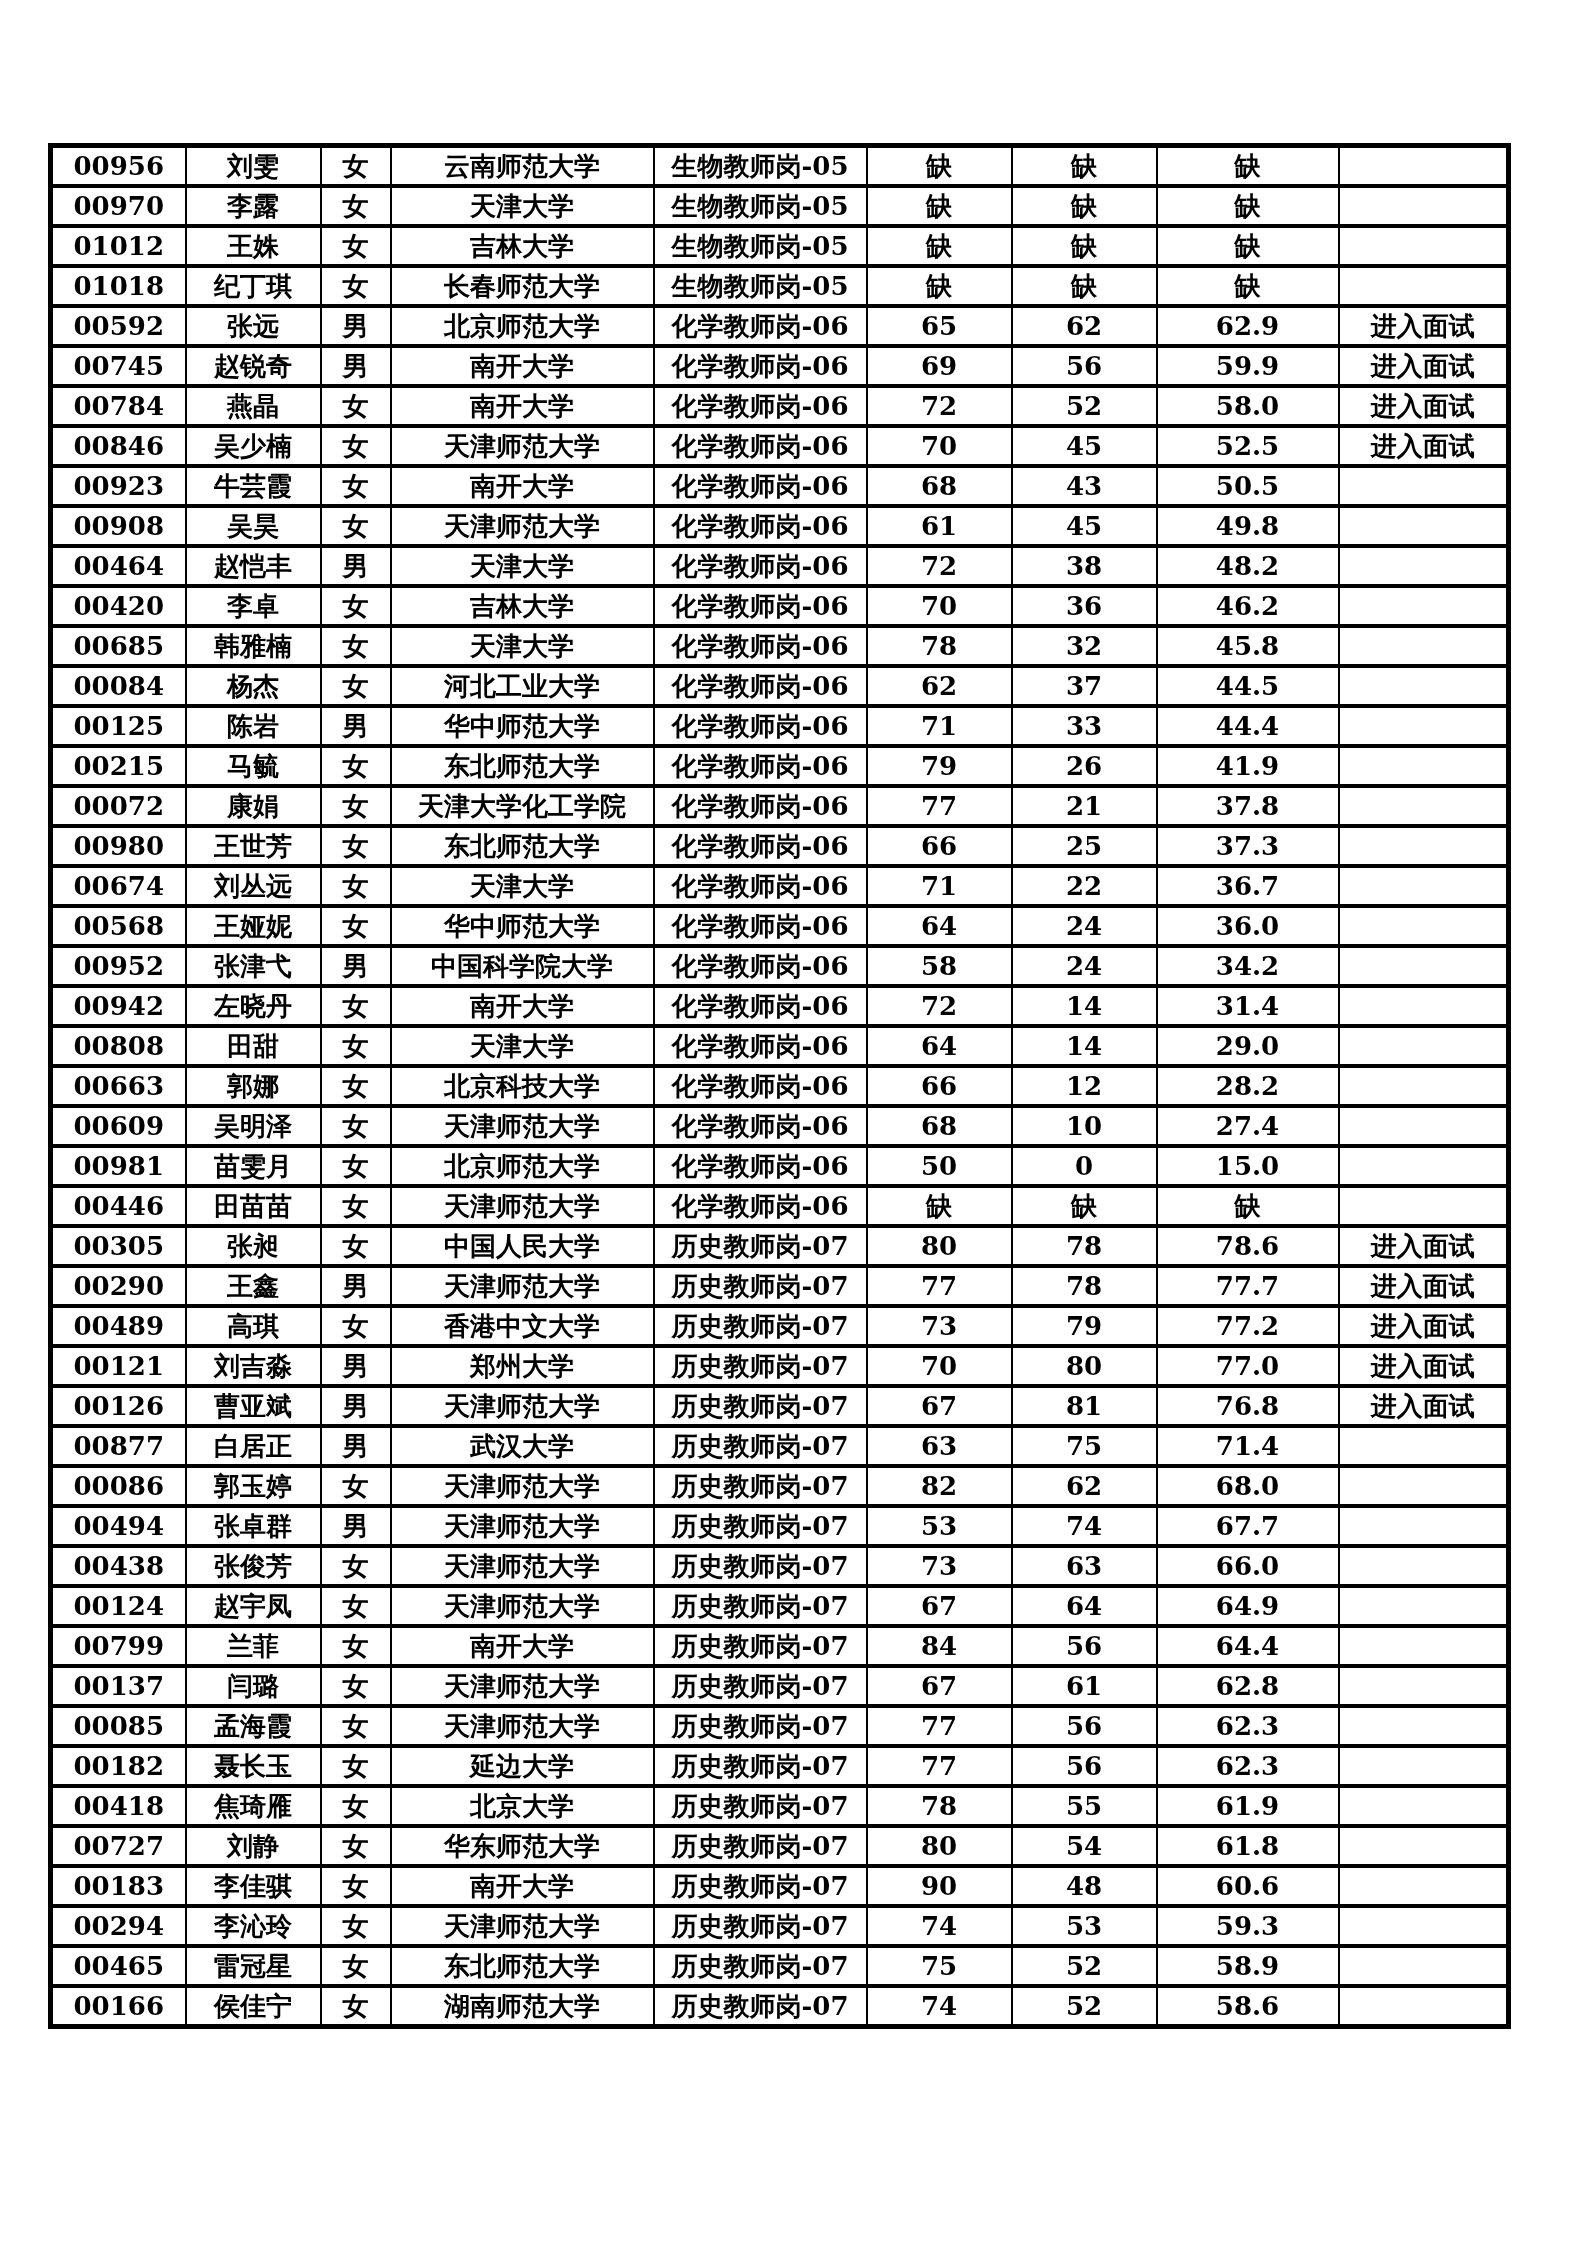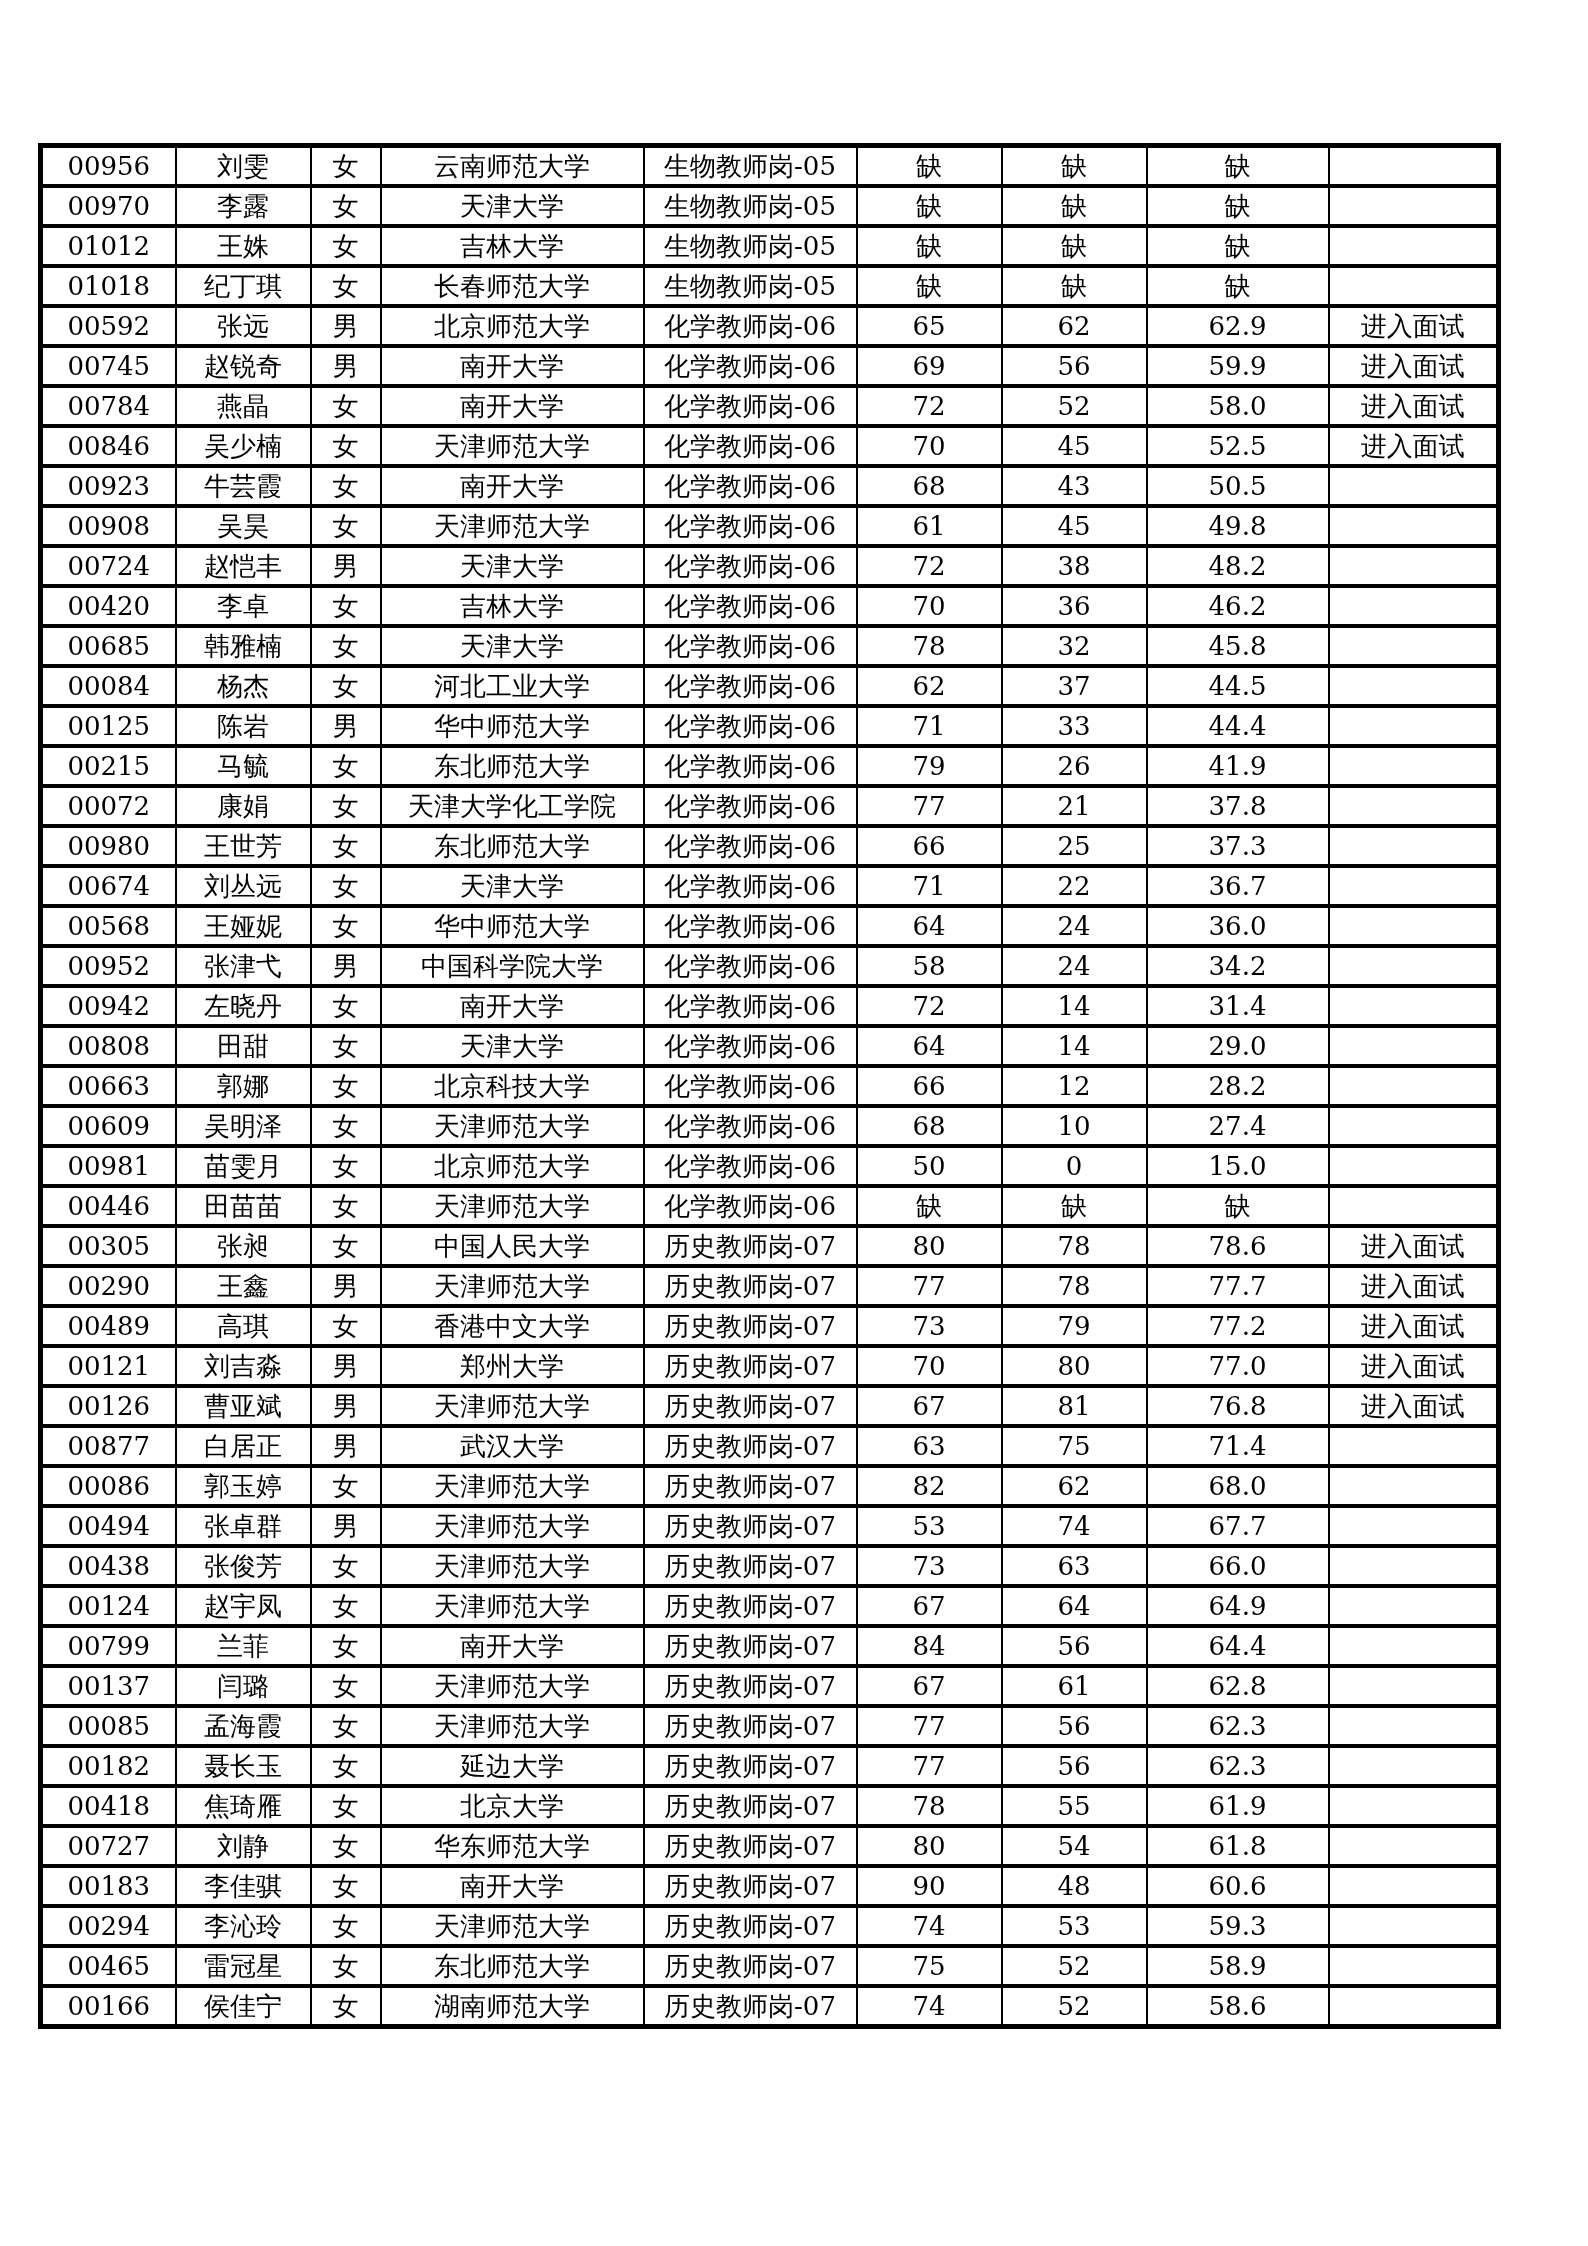--- a/index.html
+++ b/index.html
@@ -17,26 +17,27 @@
   .sheet {
     position: absolute;
     left: 0;
     top: 0;
     width: 1588px;
     height: 2246px;
     background: #ffffff;
   }
   table.results {
     position: absolute;
-    left: 38px;
+    left: 48px;
     top: 143px;
     width: 1458px;
     border-collapse: collapse;
     table-layout: fixed;
     border: 5px solid #000000;
+    font-weight: bold;
   }
   table.results td {
     border-left: 2px solid #000000;
     border-right: 2px solid #000000;
     border-top: 4px solid #000000;
     border-bottom: 4px solid #000000;
     height: 36px;
     padding: 0;
     text-align: center;
     vertical-align: middle;
@@ -168,21 +169,21 @@
           <td>吴昊</td>
           <td>女</td>
           <td>天津师范大学</td>
           <td>化学教师岗-06</td>
           <td>61</td>
           <td>45</td>
           <td>49.8</td>
           <td></td>
         </tr>
         <tr>
-          <td>00724</td>
+          <td>00464</td>
           <td>赵恺丰</td>
           <td>男</td>
           <td>天津大学</td>
           <td>化学教师岗-06</td>
           <td>72</td>
           <td>38</td>
           <td>48.2</td>
           <td></td>
         </tr>
         <tr>

